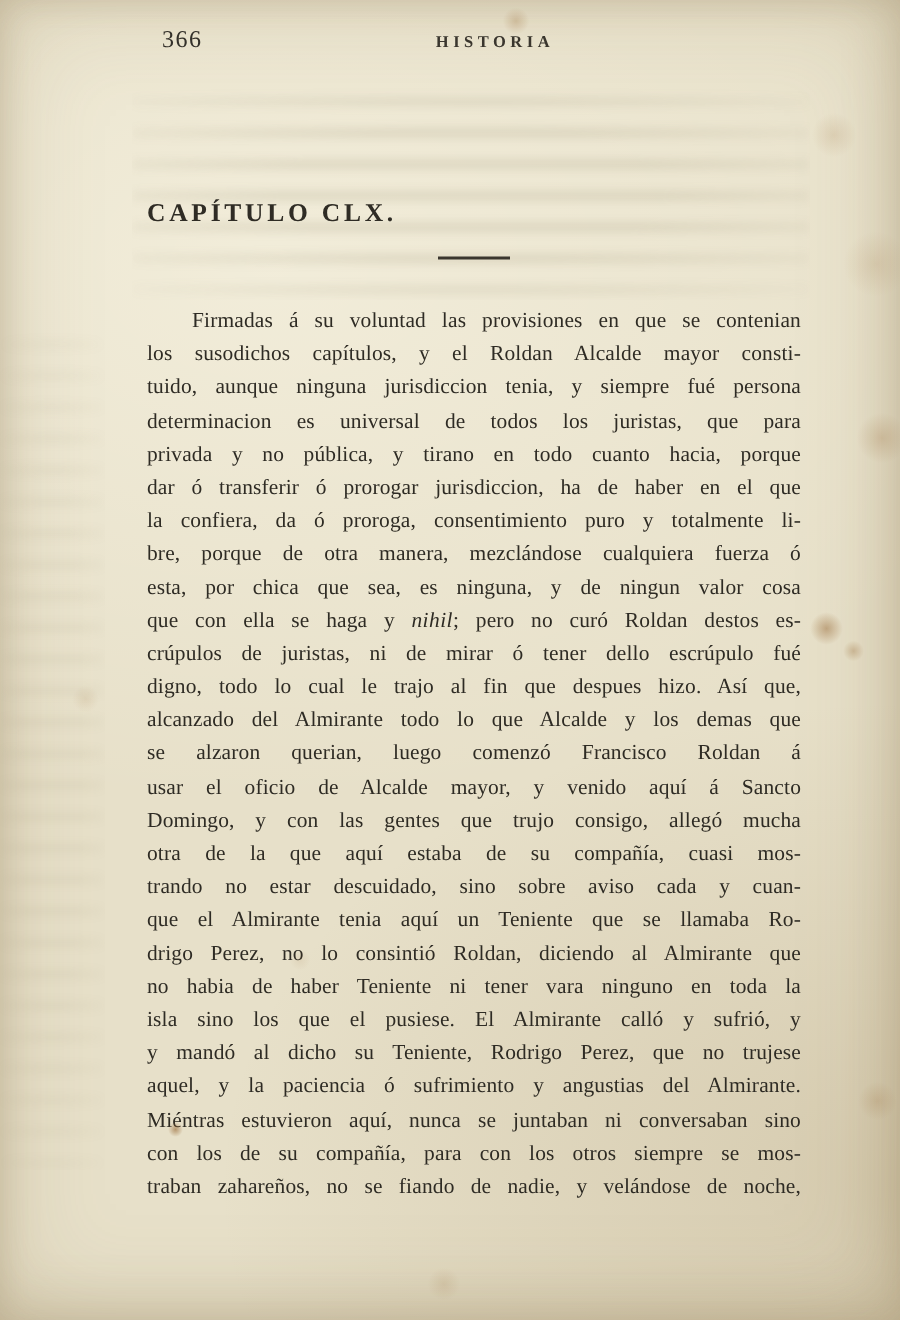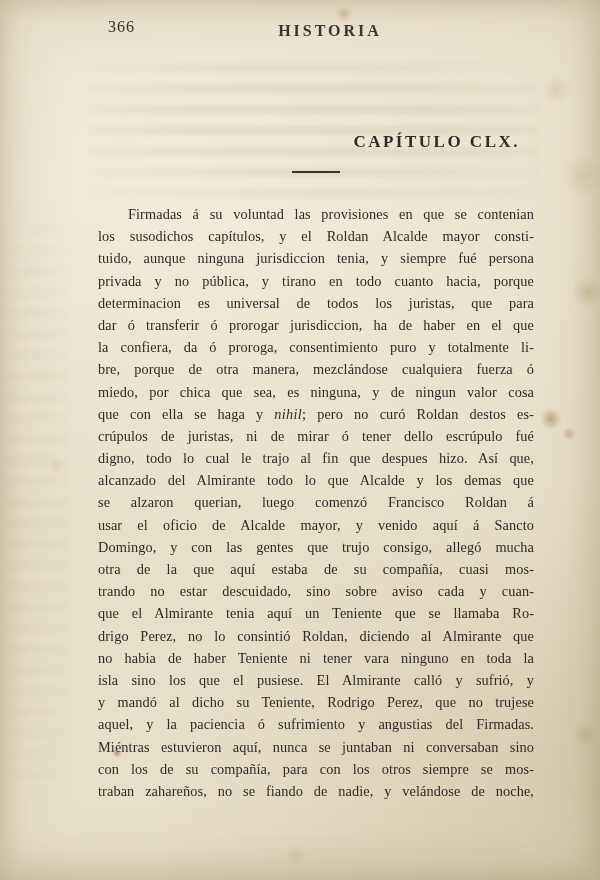--- a/index.html
+++ b/index.html
@@ -44,26 +44,26 @@
   .running-head{
     position:absolute;left:0;top:14px;width:600px;height:26px;
   }
   .folio{
     position:absolute;left:108px;top:4px;
     font-size:16px;letter-spacing:1px;color:#33302a;
   }
   .running-title{
     position:absolute;left:0;top:8px;width:600px;
     text-align:center;text-indent:60px;
-    font-size:16px;font-weight:700;letter-spacing:3px;color:#3a362e;
+    font-size:11px;font-weight:700;letter-spacing:3px;color:#3a362e;
   }
   
   .chapter{
-    position:absolute;left:84px;top:132px;width:436px;
-    text-align:right;
+    position:absolute;left:98px;top:132px;width:436px;
+    text-align:left;
     font-size:17px;font-weight:700;letter-spacing:2.5px;
     color:#2f2c25;
   }
   .chapter-rule{
     position:absolute;left:292px;top:171px;width:48px;height:0;
     border-top:2px solid #3a362e;
   }
   
   .text-block{
     position:absolute;left:98px;top:203px;width:436px;
@@ -94,41 +94,41 @@
     <div class="running-title">HISTORIA</div>
   </div>
 
   <div class="chapter">CAPÍTULO CLX.</div>
   <div class="chapter-rule"></div>
 
   <div class="text-block">
       <div class="text-line first">Firmadas á su voluntad las provisiones en que se contenian</div>
       <div class="text-line">los susodichos capítulos, y el Roldan Alcalde mayor consti-</div>
       <div class="text-line">tuido, aunque ninguna jurisdiccion tenia, y siempre fué persona</div>
+      <div class="text-line">determinacion es universal de todos los juristas, que para</div>
       <div class="text-line">privada y no pública, y tirano en todo cuanto hacia, porque</div>
-      <div class="text-line">determinacion es universal de todos los juristas, que para</div>
       <div class="text-line">dar ó transferir ó prorogar jurisdiccion, ha de haber en el que</div>
       <div class="text-line">la confiera, da ó proroga, consentimiento puro y totalmente li-</div>
       <div class="text-line">bre, porque de otra manera, mezclándose cualquiera fuerza ó</div>
-      <div class="text-line">miedo, por chica que sea, es ninguna, y de ningun valor cosa</div>
+      <div class="text-line">esta, por chica que sea, es ninguna, y de ningun valor cosa</div>
       <div class="text-line">que con ella se haga y <i>nihil</i>; pero no curó Roldan destos es-</div>
       <div class="text-line">crúpulos de juristas, ni de mirar ó tener dello escrúpulo fué</div>
       <div class="text-line">digno, todo lo cual le trajo al fin que despues hizo. Así que,</div>
       <div class="text-line">alcanzado del Almirante todo lo que Alcalde y los demas que</div>
       <div class="text-line">se alzaron querian, luego comenzó Francisco Roldan á</div>
       <div class="text-line">usar el oficio de Alcalde mayor, y venido aquí á Sancto</div>
       <div class="text-line">Domingo, y con las gentes que trujo consigo, allegó mucha</div>
       <div class="text-line">otra de la que aquí estaba de su compañía, cuasi mos-</div>
       <div class="text-line">trando no estar descuidado, sino sobre aviso cada y cuan-</div>
       <div class="text-line">que el Almirante tenia aquí un Teniente que se llamaba Ro-</div>
       <div class="text-line">drigo Perez, no lo consintió Roldan, diciendo al Almirante que</div>
       <div class="text-line">no habia de haber Teniente ni tener vara ninguno en toda la</div>
       <div class="text-line">isla sino los que el pusiese. El Almirante calló y sufrió, y</div>
       <div class="text-line">y mandó al dicho su Teniente, Rodrigo Perez, que no trujese</div>
-      <div class="text-line">aquel, y la paciencia ó sufrimiento y angustias del Firmadas.</div>
+      <div class="text-line">aquel, y la paciencia ó sufrimiento y angustias del Almirante.</div>
       <div class="text-line">Miéntras estuvieron aquí, nunca se juntaban ni conversaban sino</div>
       <div class="text-line">con los de su compañía, para con los otros siempre se mos-</div>
       <div class="text-line">traban zahareños, no se fiando de nadie, y velándose de noche,</div>
     </div>
 
   <div id="spots">
       <div class="fox" style="left: 335px; top: 5px; height: 18px; width: 18px; background: radial-gradient(circle, rgba(153, 108, 57, 0.28) 0%, rgba(153, 108, 57, 0) 70%);"></div>
       <div class="fox" style="left: 541px; top: 75px; height: 30px; width: 30px; background: radial-gradient(circle, rgba(153, 108, 57, 0.16) 0%, rgba(153, 108, 57, 0) 70%);"></div>
       <div class="fox" style="left: 562px; top: 154px; height: 44px; width: 44px; background: radial-gradient(circle, rgba(153, 108, 57, 0.14) 0%, rgba(153, 108, 57, 0) 70%);"></div>
       <div class="fox" style="left: 571px; top: 275px; height: 34px; width: 34px; background: radial-gradient(circle, rgba(153, 108, 57, 0.24) 0%, rgba(153, 108, 57, 0) 70%);"></div>

